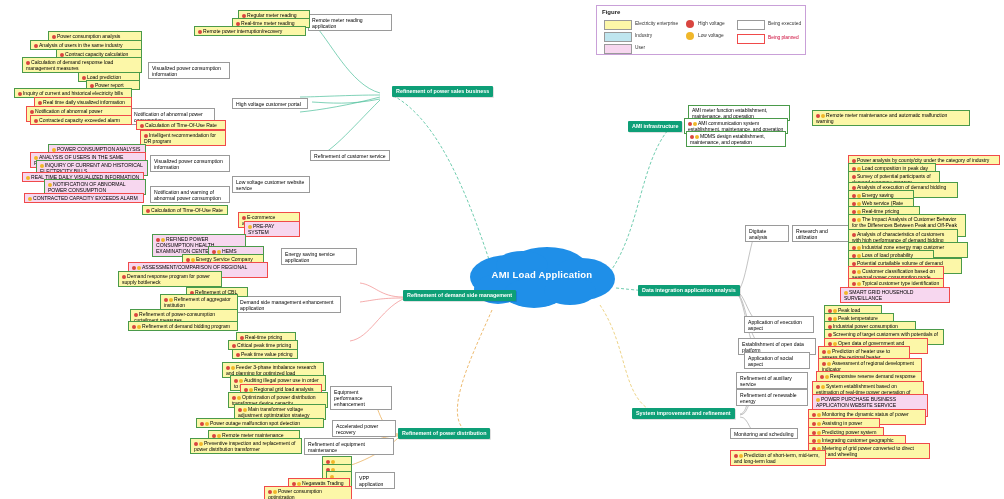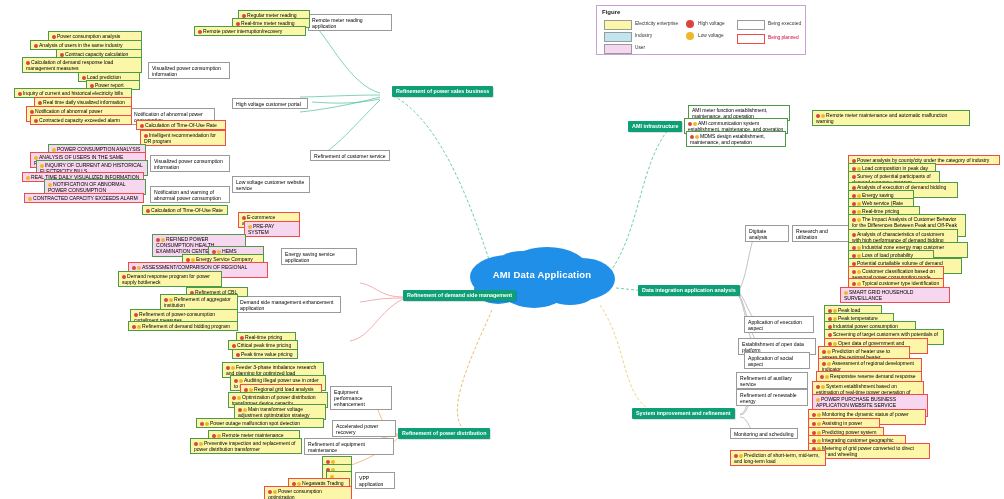--- a/index.html
+++ b/index.html
@@ -96,21 +96,21 @@
       <g fill="#1f8fe8">
         <ellipse cx="46" cy="30" rx="38" ry="22"></ellipse>
         <ellipse cx="85" cy="24" rx="42" ry="24"></ellipse>
         <ellipse cx="120" cy="32" rx="33" ry="21"></ellipse>
         <ellipse cx="36" cy="42" rx="24" ry="15"></ellipse>
         <ellipse cx="72" cy="46" rx="30" ry="15"></ellipse>
         <ellipse cx="108" cy="44" rx="26" ry="14"></ellipse>
         <ellipse cx="60" cy="18" rx="26" ry="14"></ellipse>
       </g>
     </svg>
-    <div class="cloudtext">AMI Data Application</div>
+    <div class="cloudtext">AMI Load Application</div>
   </div>
 
   <div id="legend">
     <div class="ltitle">Figure</div>
     <div class="lsw f-elec" style="left:7px;top:14px;"></div>
     <div class="llab" style="left:38px;top:14px;">Electricity enterprise</div>
     <div class="lsw f-ind" style="left:7px;top:26px;"></div>
     <div class="llab" style="left:38px;top:26px;">Industry</div>
     <div class="lsw f-user" style="left:7px;top:38px;"></div>
     <div class="llab" style="left:38px;top:38px;">User</div>

